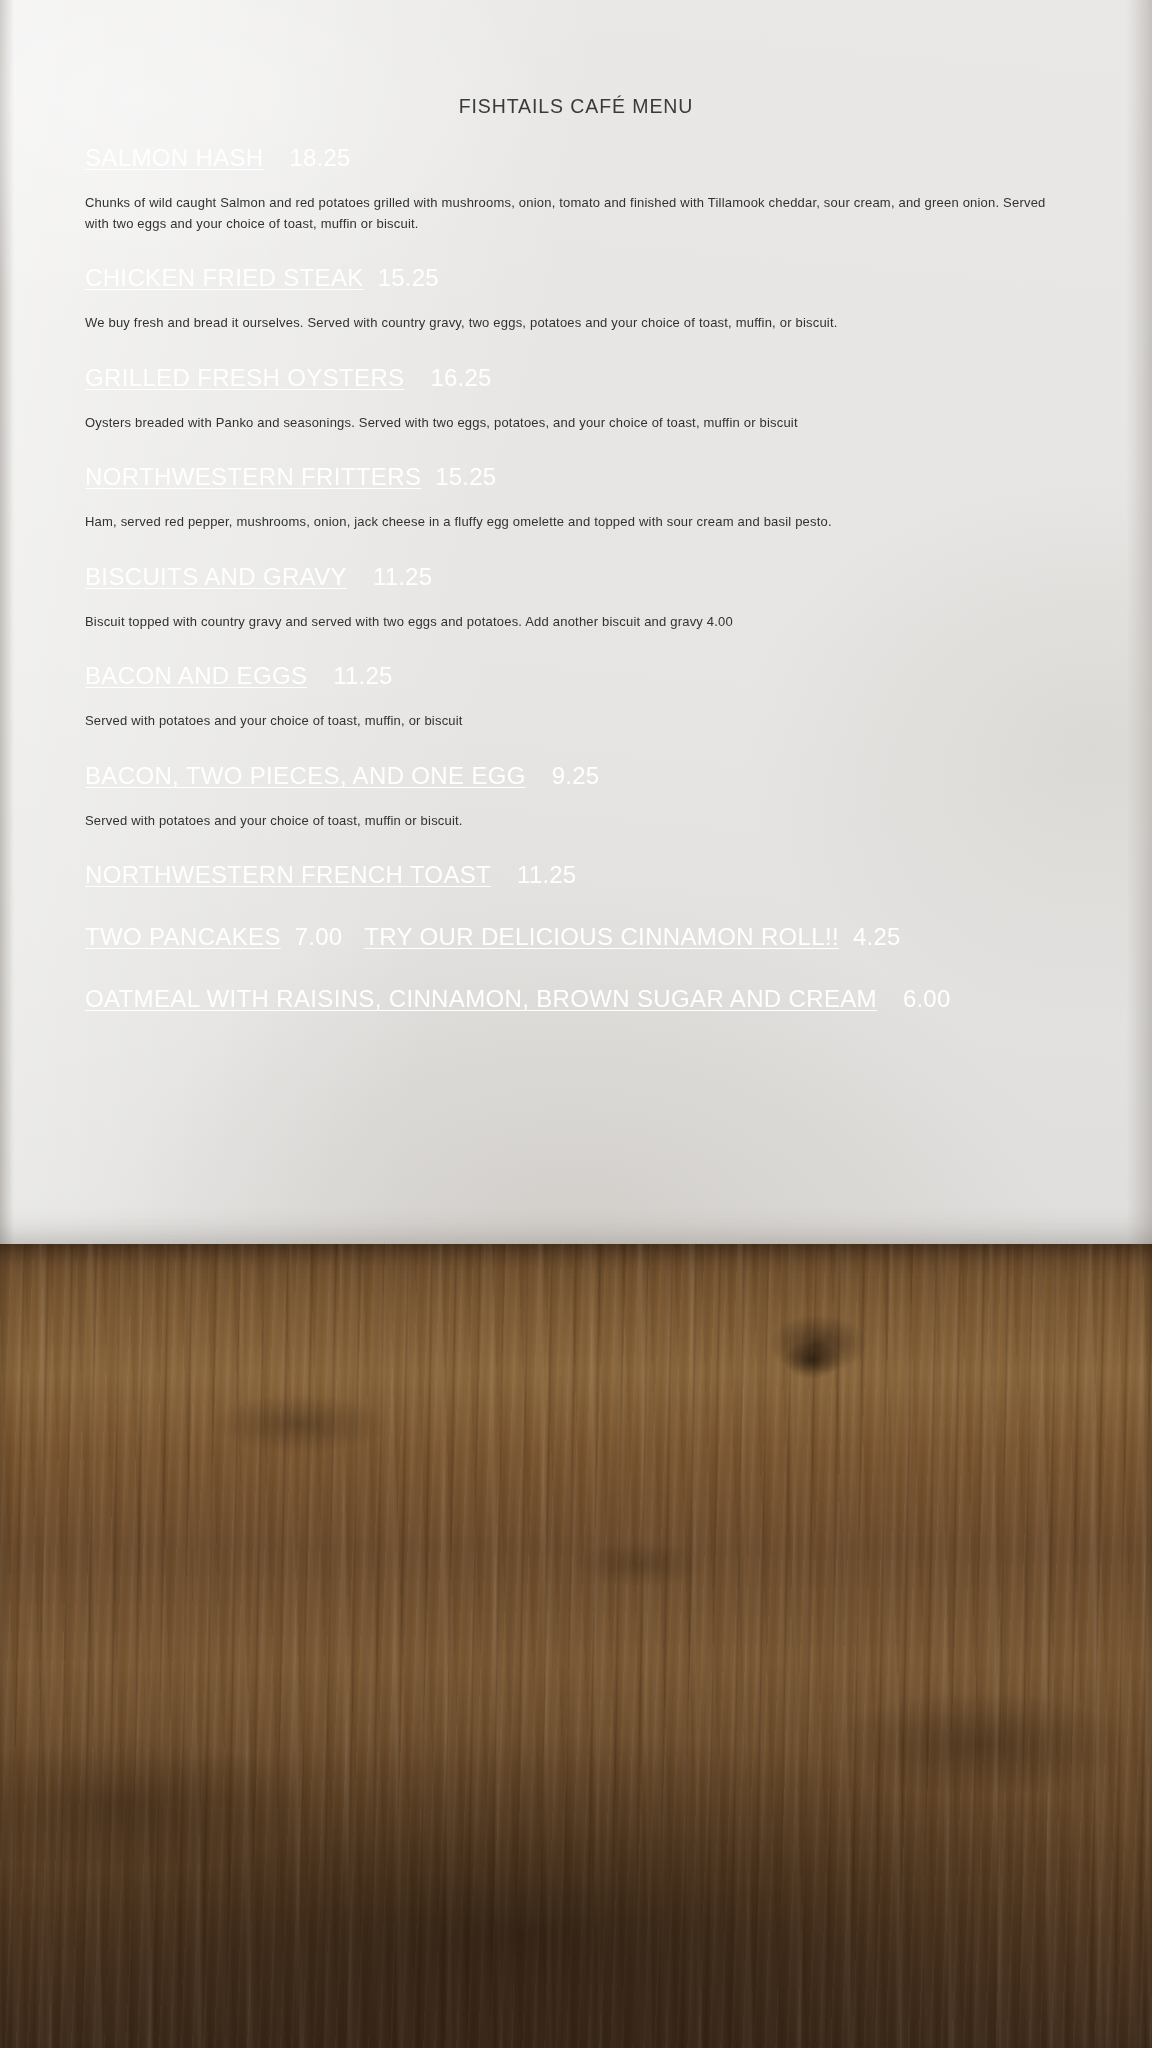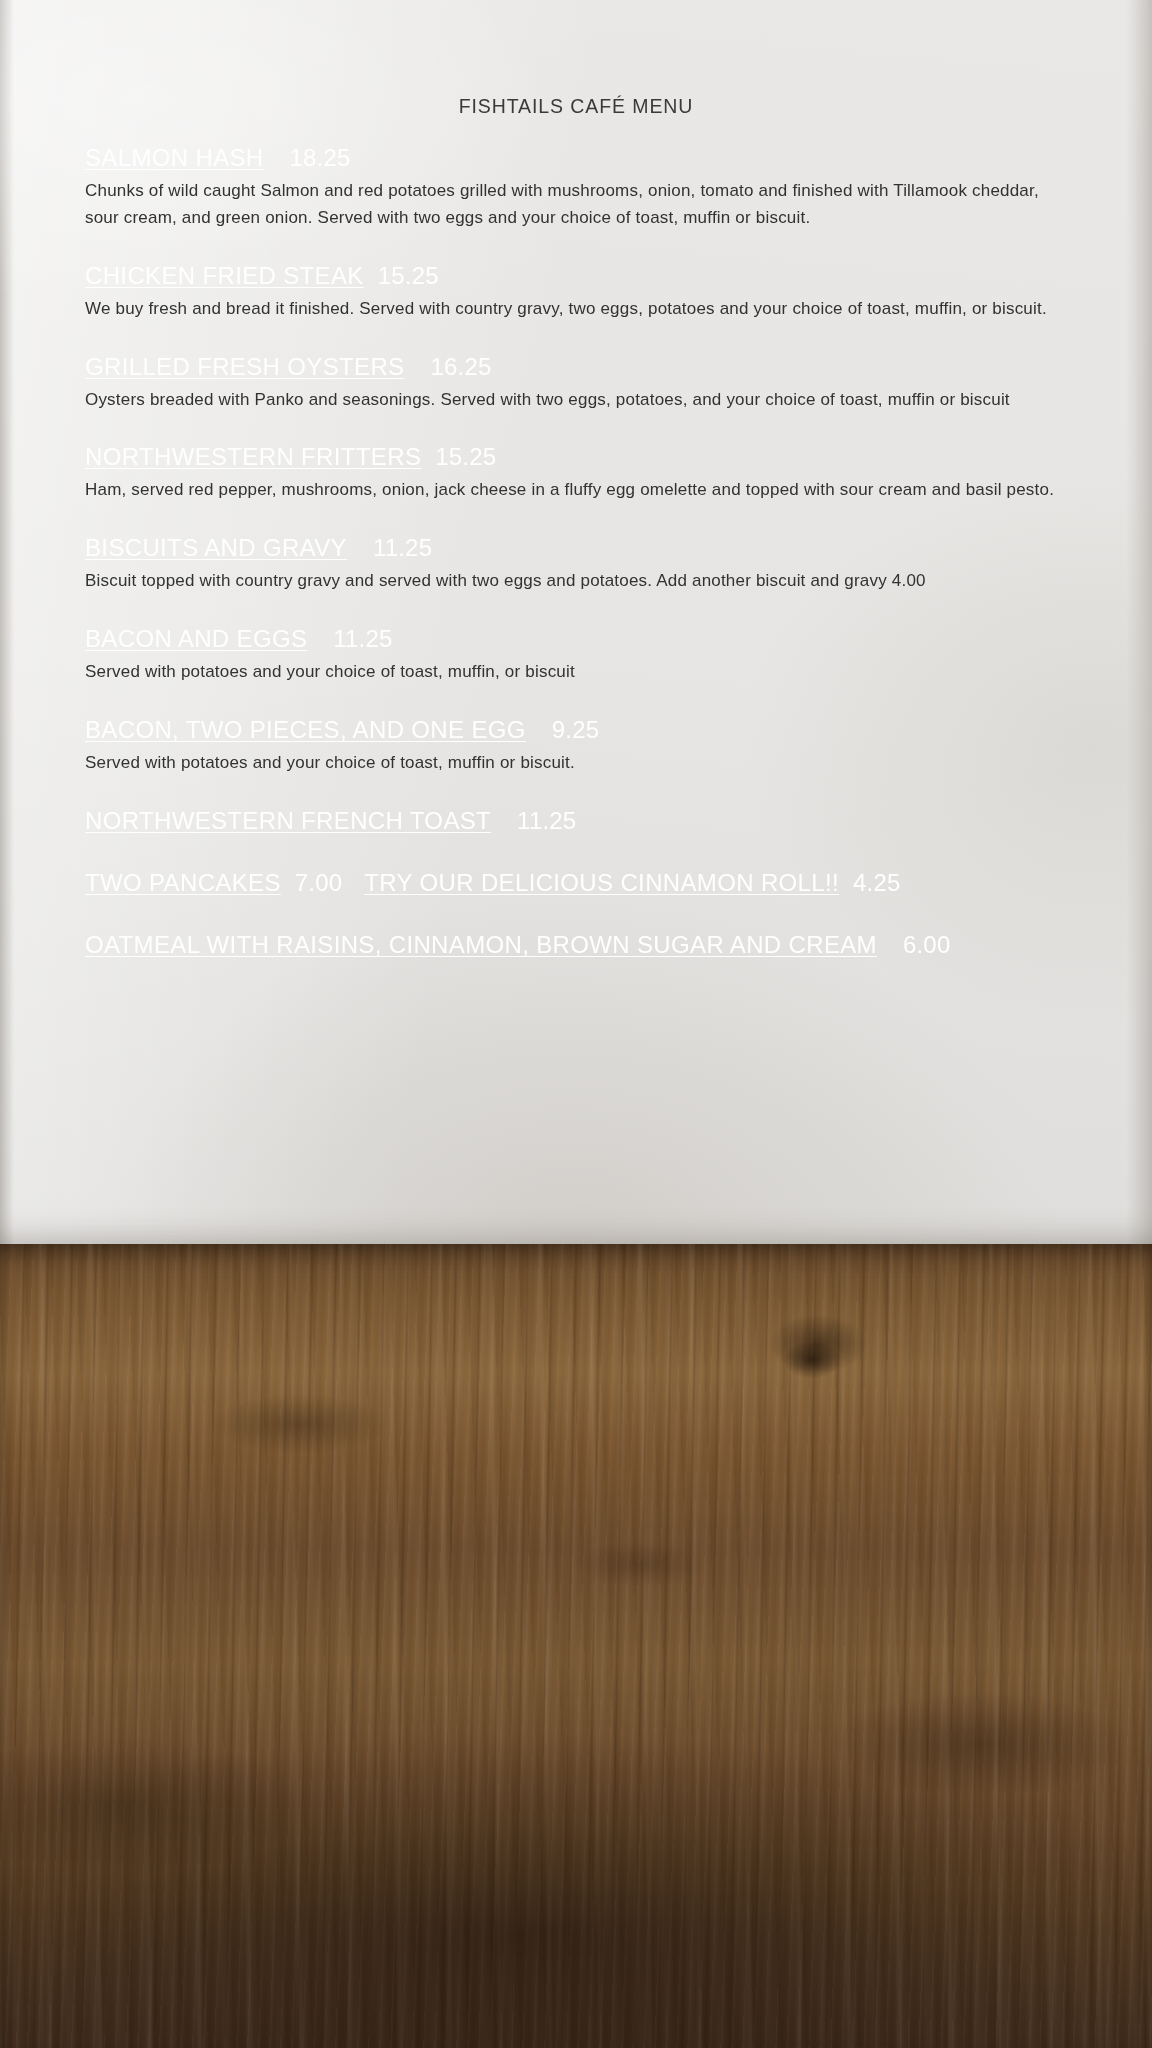--- a/index.html
+++ b/index.html
@@ -109,25 +109,25 @@
     padding-left: 26px;
     letter-spacing: 0.2px;
   }
   .head .price.tight { padding-left: 14px; }
   .head .second {
     display: inline-block;
     padding-left: 40px;
   }
 
   .desc {
-    font-size: 17px;
+    font-size: 13px;
     line-height: 1.58;
     color: #323232;
     letter-spacing: 0.2px;
-    margin-top: 2px;
+    margin-top: 17px;
     margin-bottom: 26px;
     max-width: 980px;
   }
   .desc.narrow { max-width: 900px; }
 
   .gap-sm { height: 6px; }
 
   
   #wood {
     position: absolute;
@@ -215,21 +215,21 @@
         <div class="head">
           <span class="name">SALMON HASH</span><span class="price">18.25</span>
         </div>
         <div class="desc">Chunks of wild caught Salmon and red potatoes grilled with mushrooms, onion, tomato and finished with Tillamook cheddar, sour cream, and green onion.  Served with two eggs and your choice of toast, muffin or biscuit.</div>
       </div>
 
       <div class="item">
         <div class="head">
           <span class="name">CHICKEN FRIED STEAK</span><span class="price tight">15.25</span>
         </div>
-        <div class="desc">We buy fresh and bread it finished.  Served with country gravy, two eggs, potatoes and your choice of toast, muffin, or biscuit.</div>
+        <div class="desc">We buy fresh and bread it ourselves.  Served with country gravy, two eggs, potatoes and your choice of toast, muffin, or biscuit.</div>
       </div>
 
       <div class="item">
         <div class="head">
           <span class="name">GRILLED FRESH OYSTERS</span><span class="price">16.25</span>
         </div>
         <div class="desc">Oysters breaded with Panko and seasonings.  Served with two eggs, potatoes, and your choice of toast, muffin or biscuit</div>
       </div>
 
 

